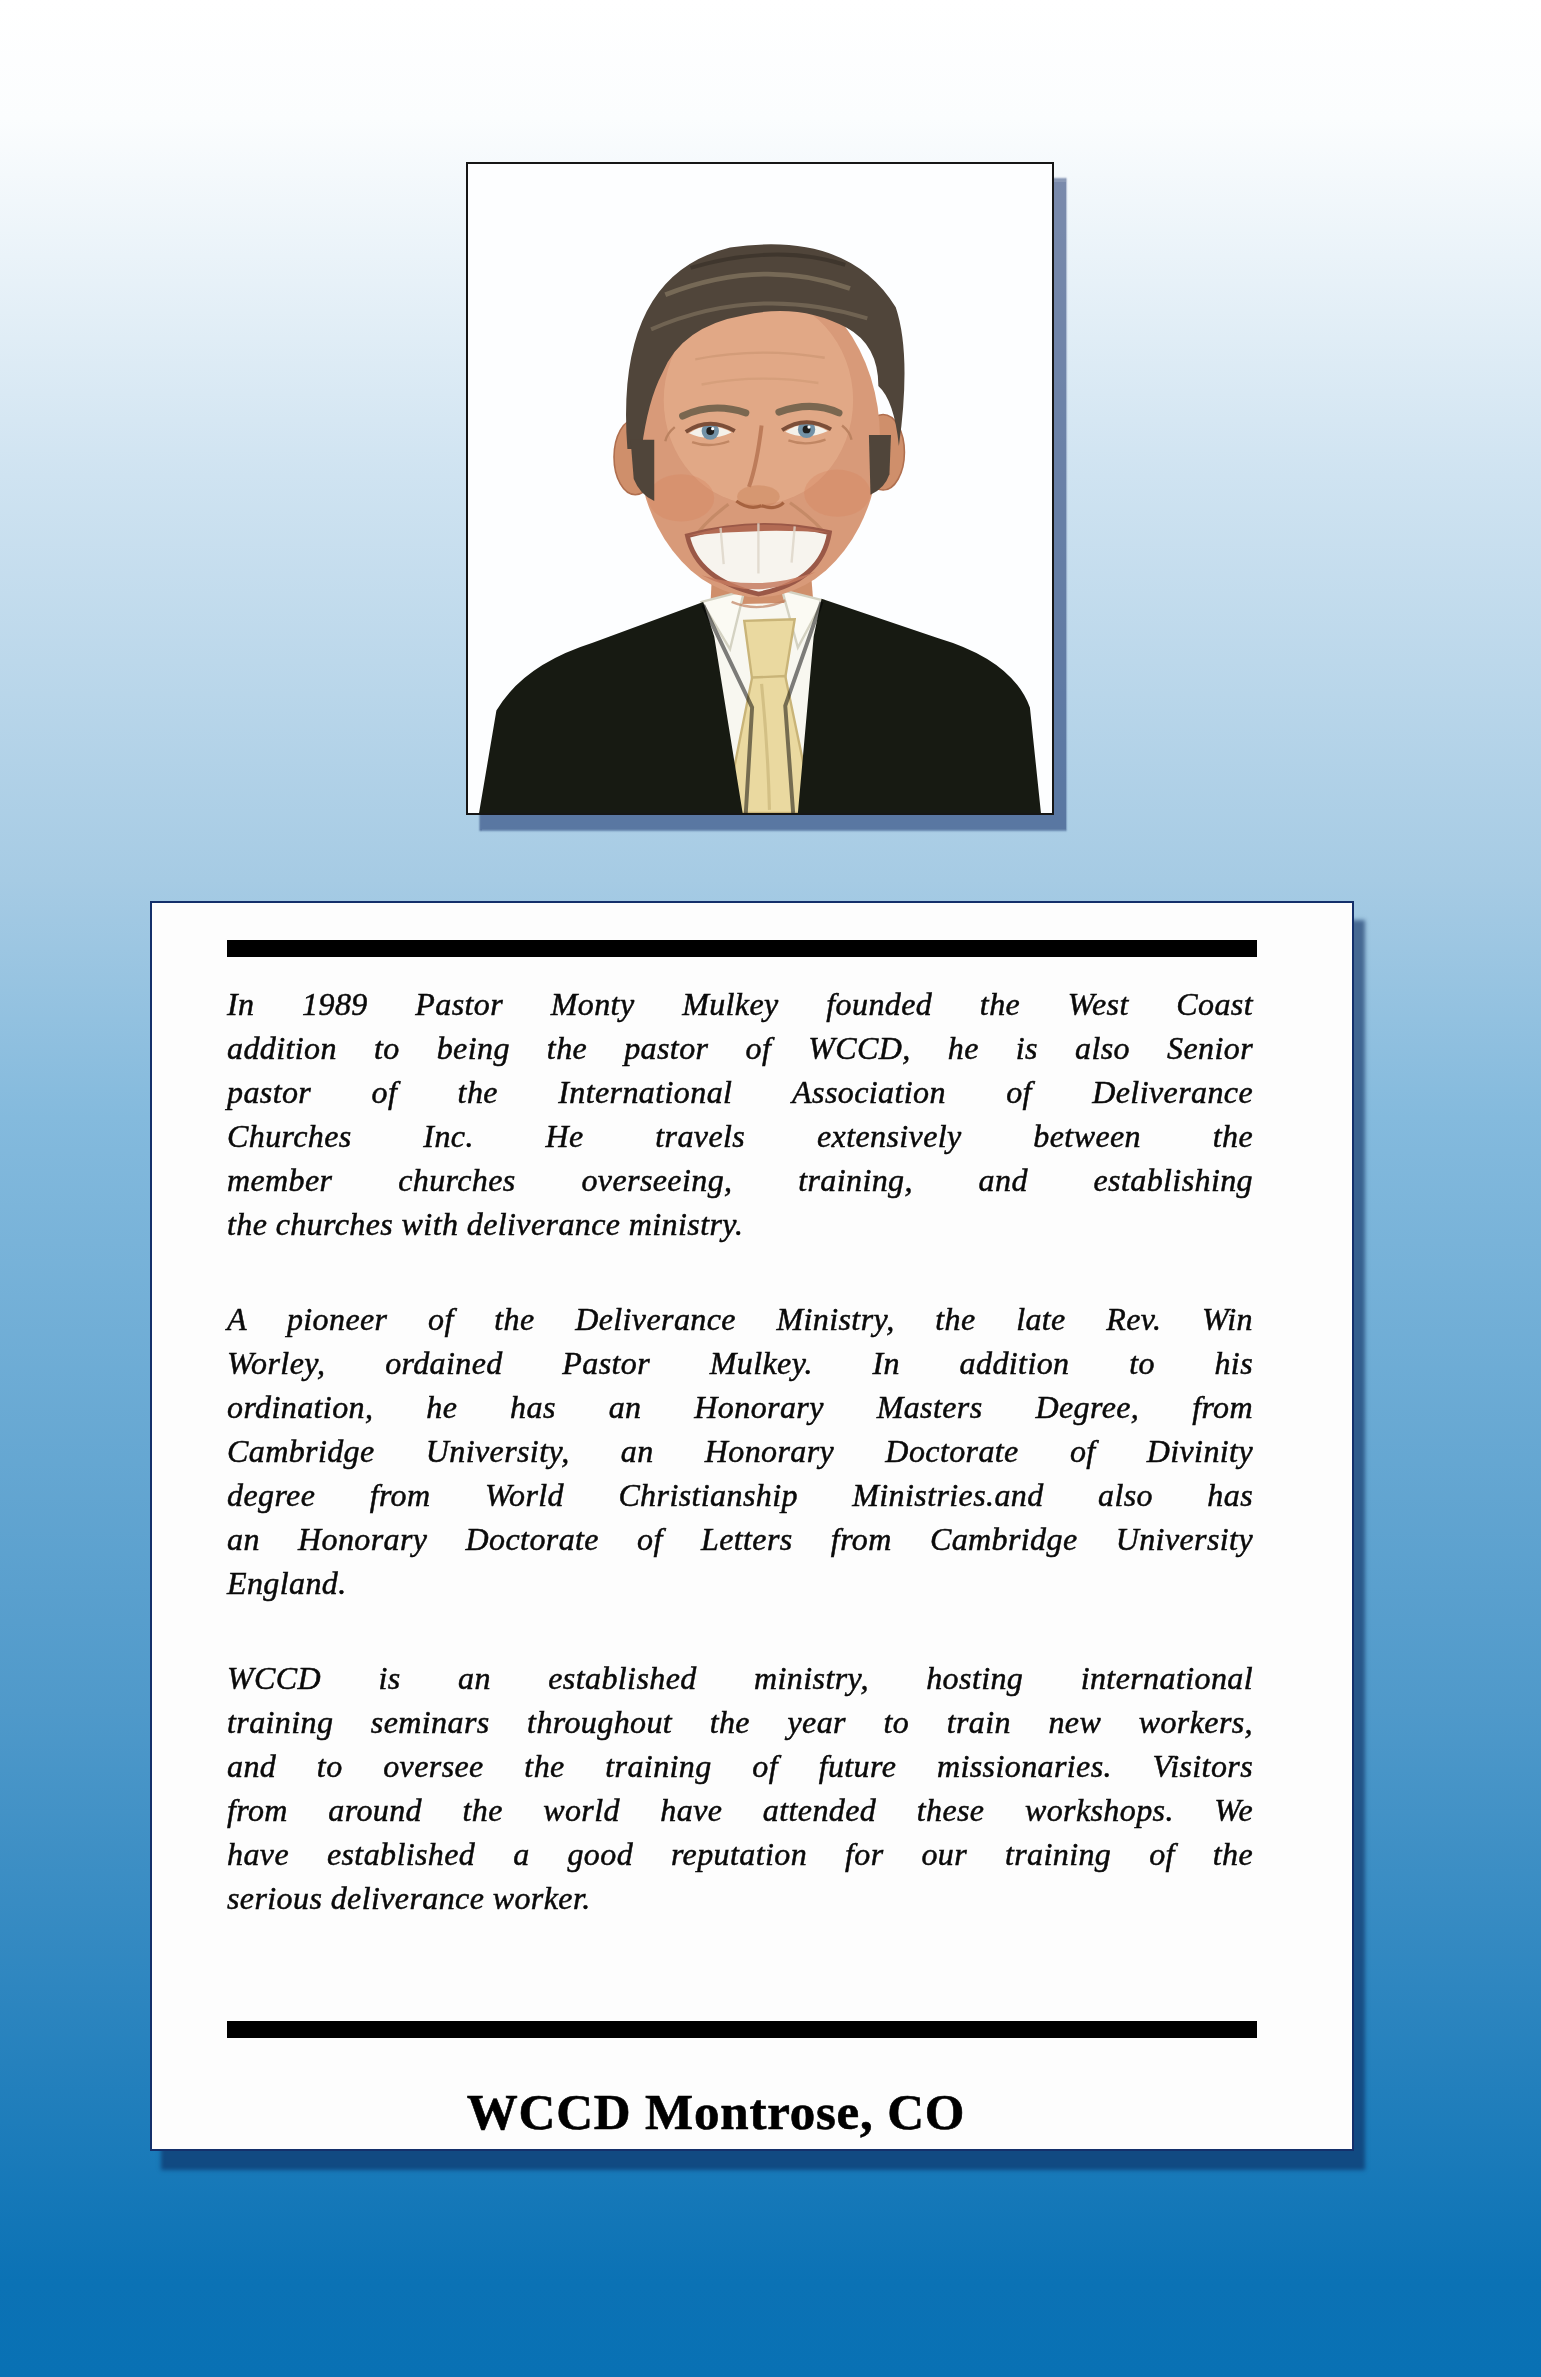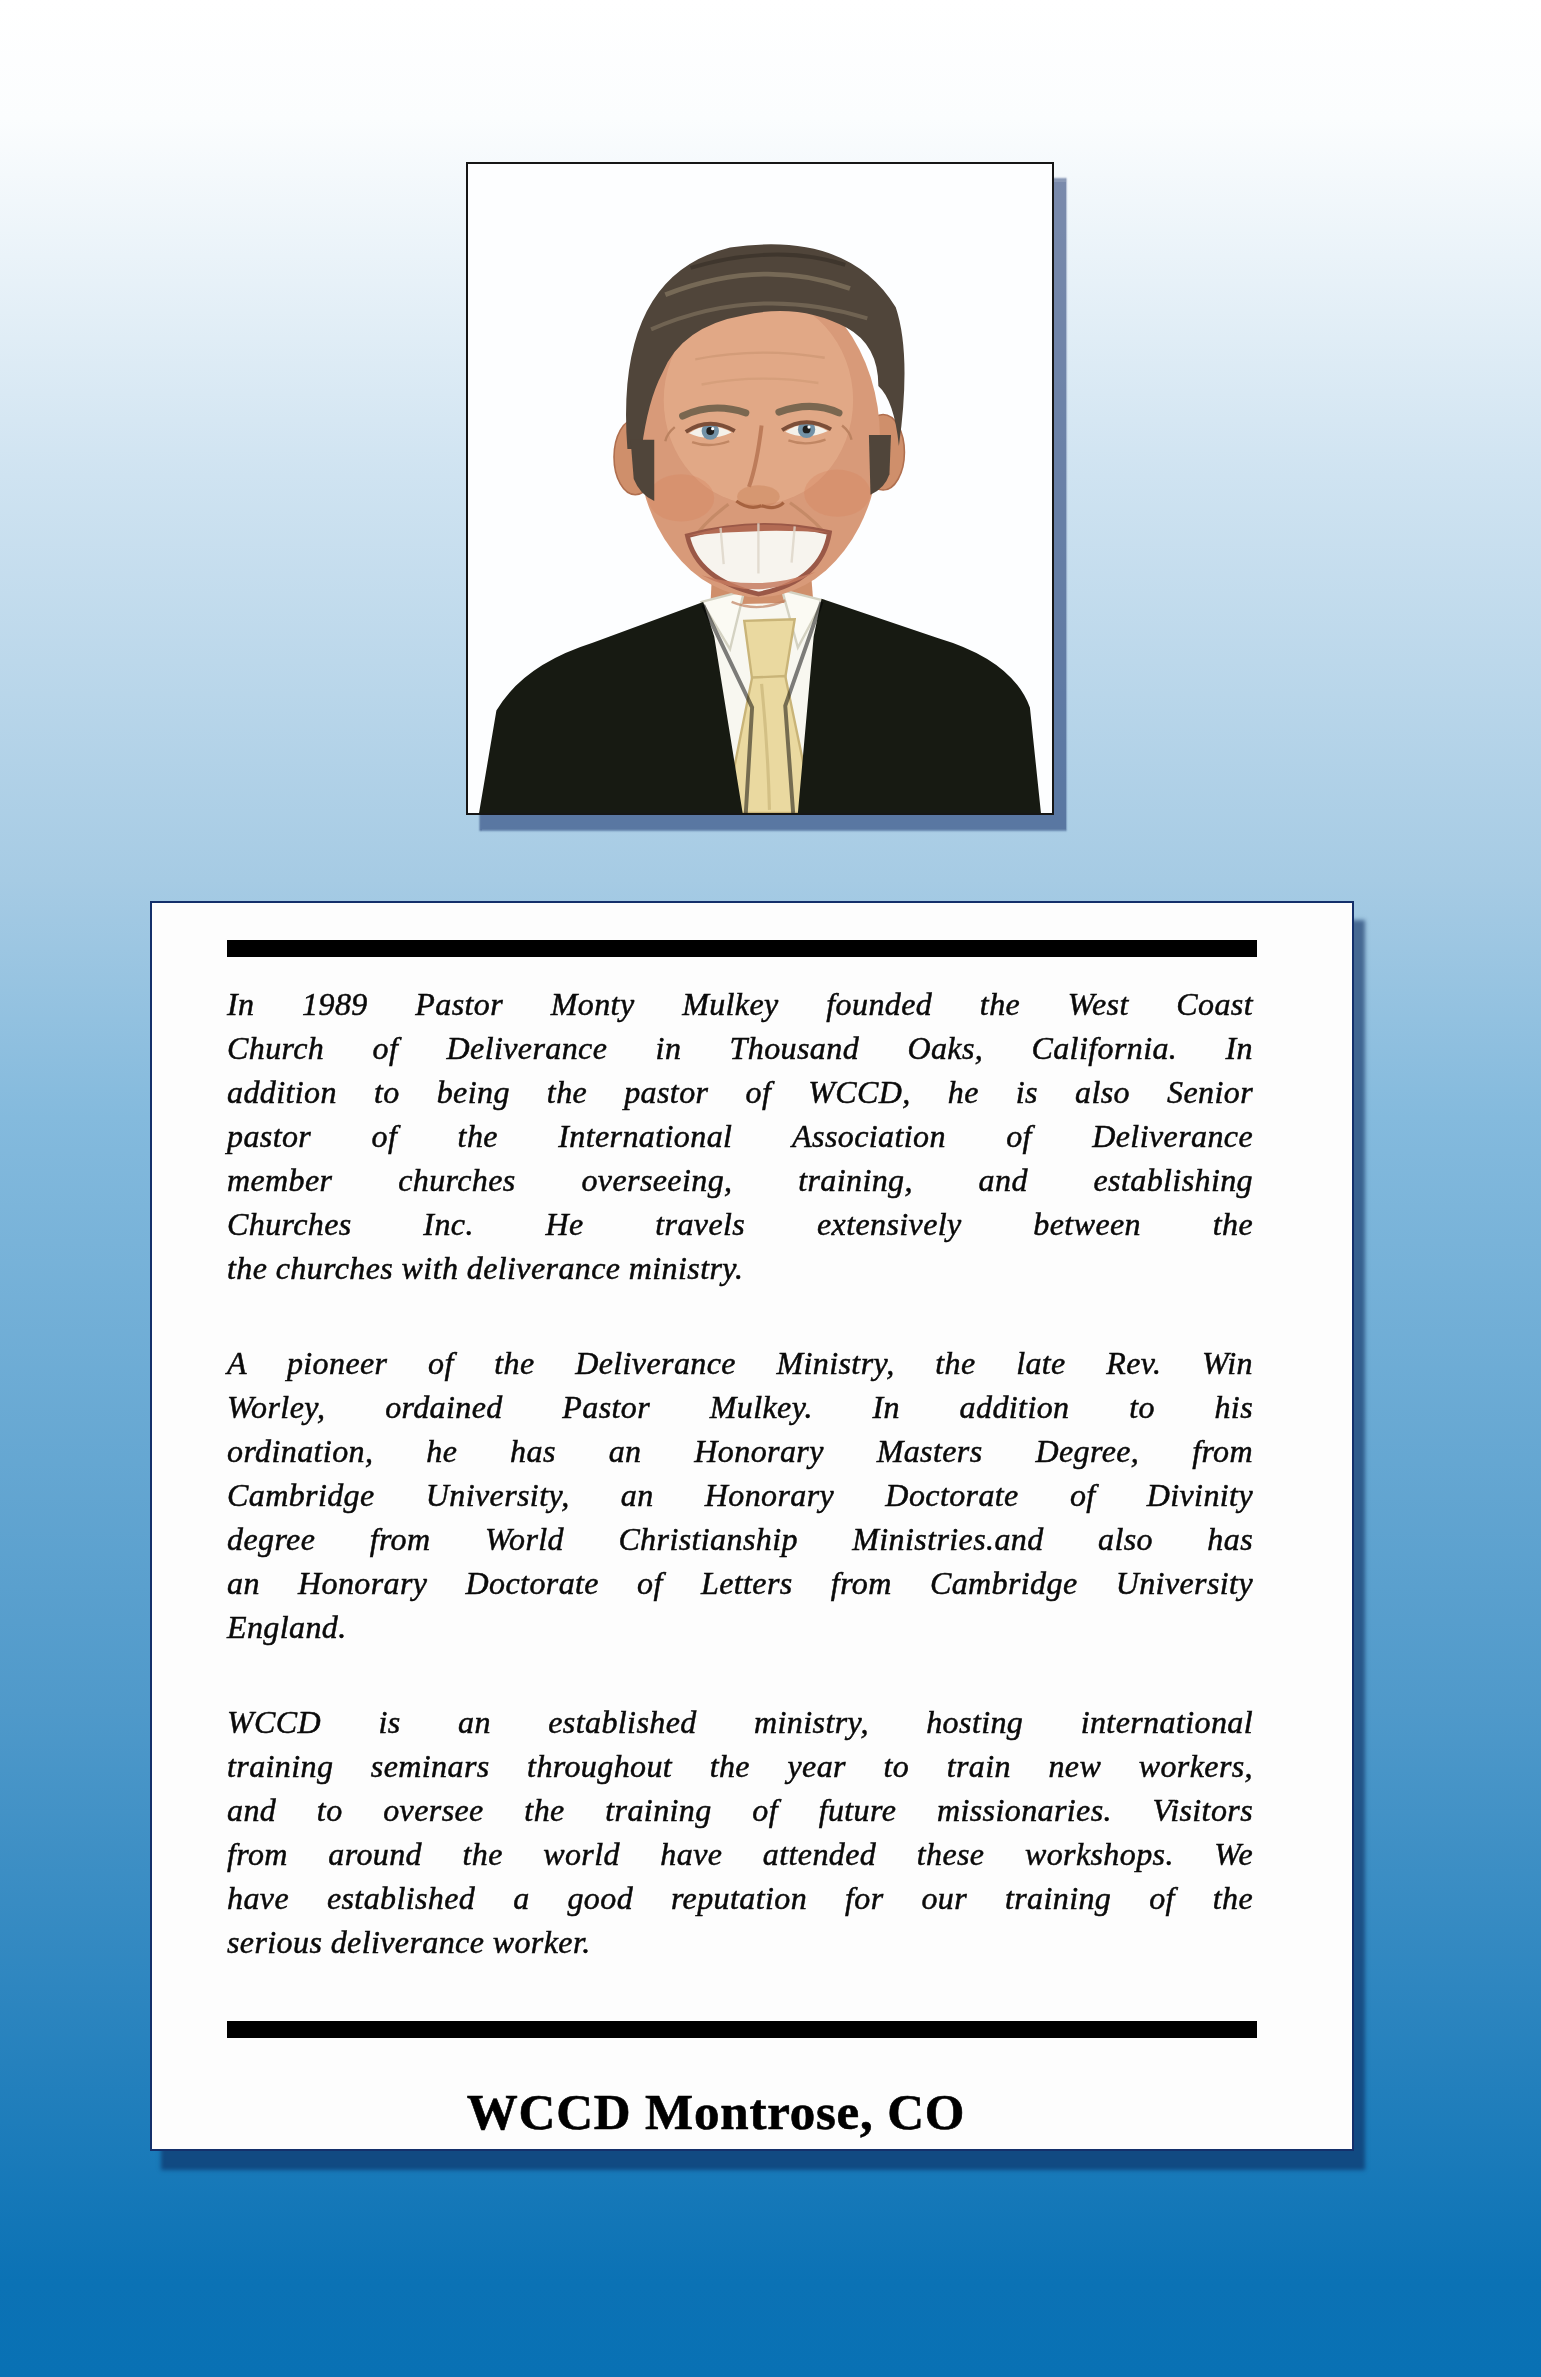--- a/index.html
+++ b/index.html
@@ -144,25 +144,24 @@
       <path d="M334,556 Q368,570 402,554" stroke="#bf8060" stroke-width="3" fill="none" opacity="0.7"></path>
     </svg>
   </figure>
 
   <section class="card">
     <div class="bar bar-top"></div>
 
     <div class="bio">
         <div class="para">
           <div class="line">In 1989 Pastor Monty Mulkey founded the West Coast</div>
-          <div class="line">Church of Deliverance in Thousand Oaks, California.   In</div>
           <div class="line">addition to being the pastor of WCCD, he is also Senior</div>
           <div class="line">pastor of the International Association of Deliverance</div>
+          <div class="line">Churches Inc.   He travels extensively between the</div>
           <div class="line">member churches overseeing, training, and establishing</div>
-          <div class="line">Churches Inc.   He travels extensively between the</div>
           <div class="line last">the churches with deliverance ministry.</div>
         </div>
         <div class="para">
           <div class="line">A pioneer of the Deliverance Ministry, the late Rev. Win</div>
           <div class="line">Worley, ordained Pastor Mulkey.   In addition to his</div>
           <div class="line">ordination, he has an Honorary Masters Degree, from</div>
           <div class="line">Cambridge University, an Honorary Doctorate of Divinity</div>
           <div class="line">degree from World Christianship Ministries.and also has</div>
           <div class="line">an Honorary Doctorate of Letters from Cambridge University</div>
           <div class="line last">England.</div>

